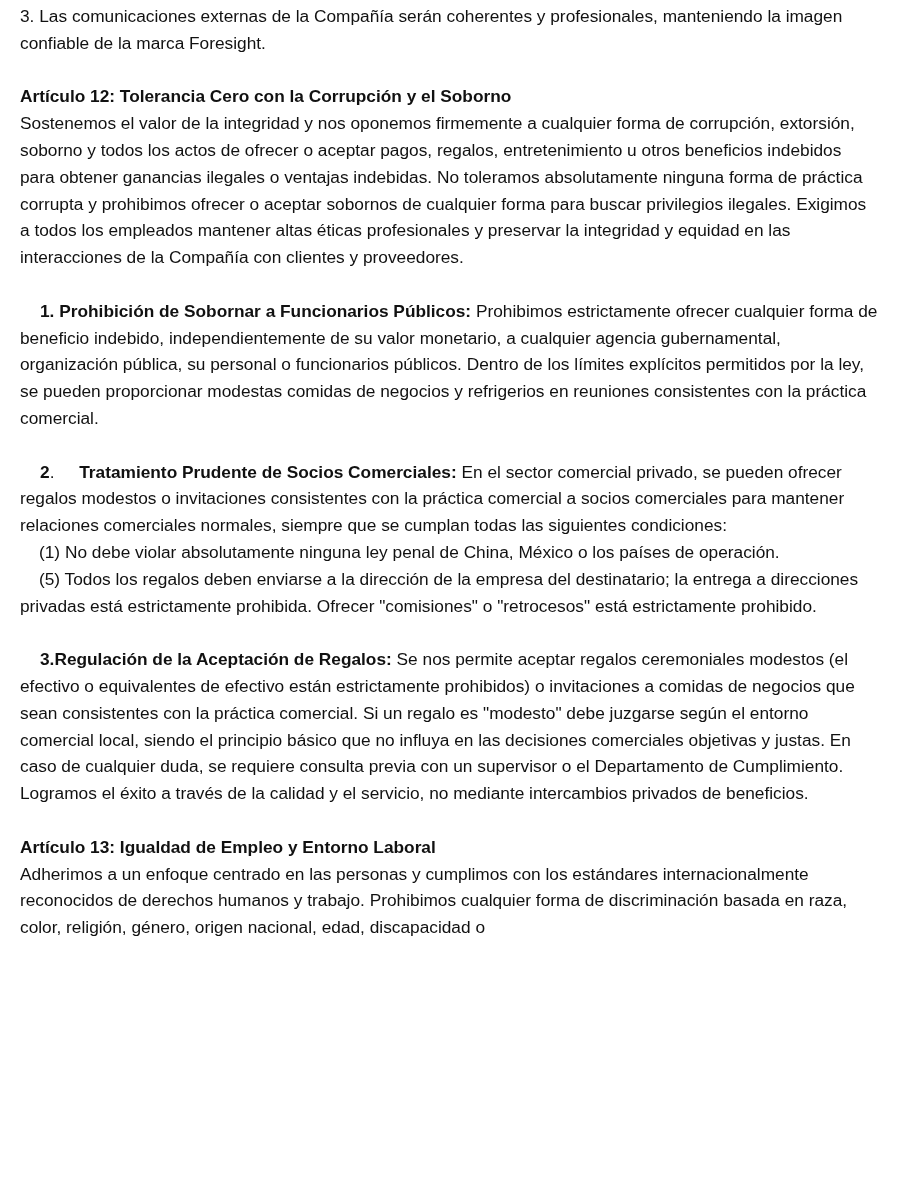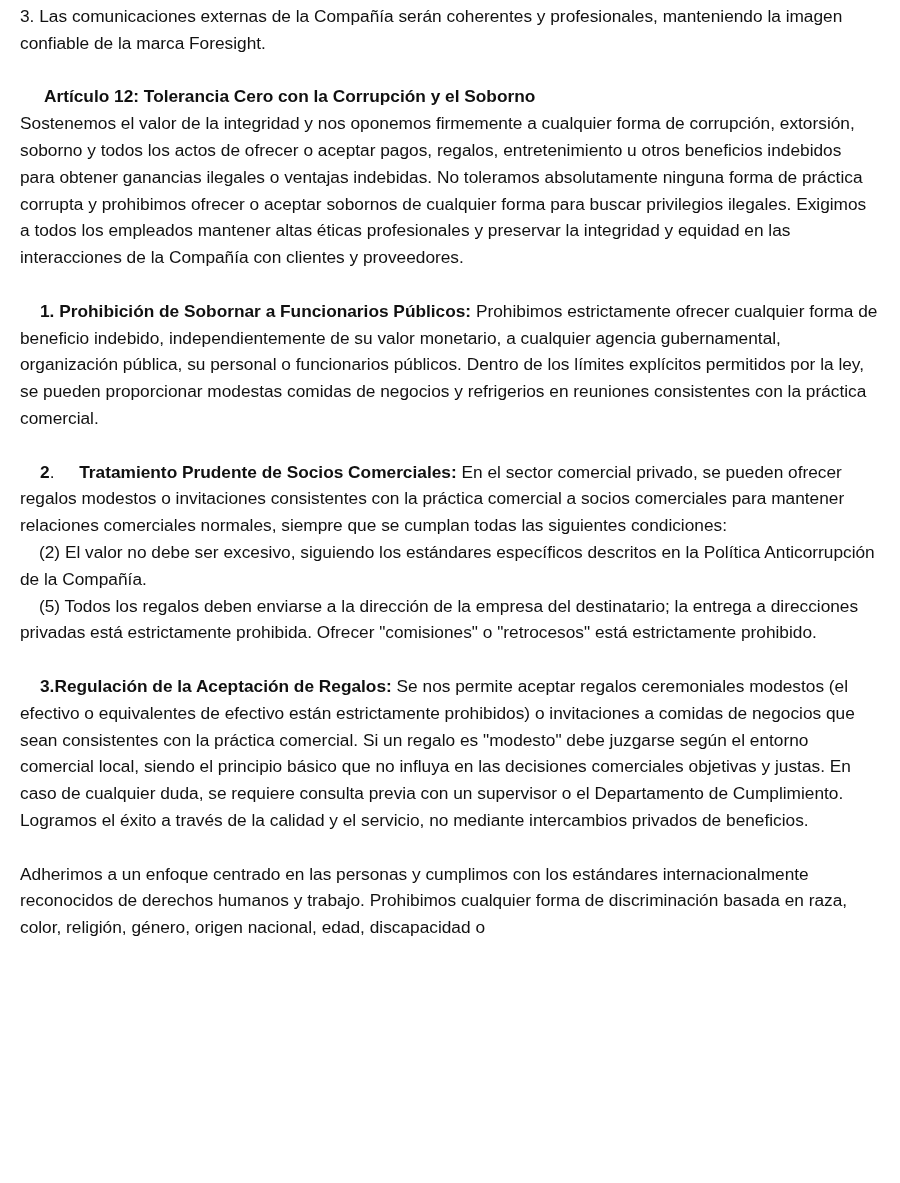--- a/index.html
+++ b/index.html
@@ -22,21 +22,20 @@
       width: 860px;
     }
     p {
       margin: 0;
     }
     .gap {
       height: 26.8px;
     }
     .heading {
       font-weight: bold;
-      margin-left: 24px;
     }
     .lead {
       font-weight: bold;
       margin-left: 20px;
     }
     .indent {
       text-indent: 19px;
     }
   </style>
 </head>
@@ -51,24 +50,25 @@
   <p class="heading">Artículo 12: Tolerancia Cero con la Corrupción y el Soborno</p>
   <p>Sostenemos el valor de la integridad y nos oponemos firmemente a cualquier forma de corrupción, extorsión, soborno y todos los actos de ofrecer o aceptar pagos, regalos, entretenimiento u otros beneficios indebidos para obtener ganancias ilegales o ventajas indebidas. No toleramos absolutamente ninguna forma de práctica corrupta y prohibimos ofrecer o aceptar sobornos de cualquier forma para buscar privilegios ilegales. Exigimos a todos los empleados mantener altas éticas profesionales y preservar la integridad y equidad en las interacciones de la Compañía con clientes y proveedores.</p>
 
   <div class="gap"></div>
 
   <p><span class="lead">1. Prohibición de Sobornar a Funcionarios Públicos:</span><span> Prohibimos estrictamente ofrecer cualquier forma de beneficio indebido, independientemente de su valor monetario, a cualquier agencia gubernamental, organización pública, su personal o funcionarios públicos. Dentro de los límites explícitos permitidos por la ley, se pueden proporcionar modestas comidas de negocios y refrigerios en reuniones consistentes con la práctica comercial.</span></p>
 
   <div class="gap"></div>
 
   <p><span class="lead">2</span><span>. </span><span class="lead">Tratamiento Prudente de Socios Comerciales:</span><span> En el sector comercial privado, se pueden ofrecer regalos modestos o invitaciones consistentes con la práctica comercial a socios comerciales para mantener relaciones comerciales normales, siempre que se cumplan todas las siguientes condiciones:</span></p>
-  <p class="indent">(2) El valor no debe ser excesivo, siguiendo los estándares específicos descritos en la Política Anticorrupción de la Compañía.</p>
+  <p class="indent">(1) No debe violar absolutamente ninguna ley penal de China, México o los países de operación.</p>
   <p class="indent">(5) Todos los regalos deben enviarse a la dirección de la empresa del destinatario; la entrega a direcciones privadas está estrictamente prohibida. Ofrecer "comisiones" o "retrocesos" está estrictamente prohibido.</p>
 
   <div class="gap"></div>
 
   <p><span class="lead">3.Regulación de la Aceptación de Regalos:</span><span> Se nos permite aceptar regalos ceremoniales modestos (el efectivo o equivalentes de efectivo están estrictamente prohibidos) o invitaciones a comidas de negocios que sean consistentes con la práctica comercial. Si un regalo es "modesto" debe juzgarse según el entorno comercial local, siendo el principio básico que no influya en las decisiones comerciales objetivas y justas. En caso de cualquier duda, se requiere consulta previa con un supervisor o el Departamento de Cumplimiento. Logramos el éxito a través de la calidad y el servicio, no mediante intercambios privados de beneficios.</span></p>
 
   <div class="gap"></div>
 
+  <p class="heading">Artículo 13: Igualdad de Empleo y Entorno Laboral</p>
   <p>Adherimos a un enfoque centrado en las personas y cumplimos con los estándares internacionalmente reconocidos de derechos humanos y trabajo. Prohibimos cualquier forma de discriminación basada en raza, color, religión, género, origen nacional, edad, discapacidad o</p>
 
 </div>
 
 </body></html>

